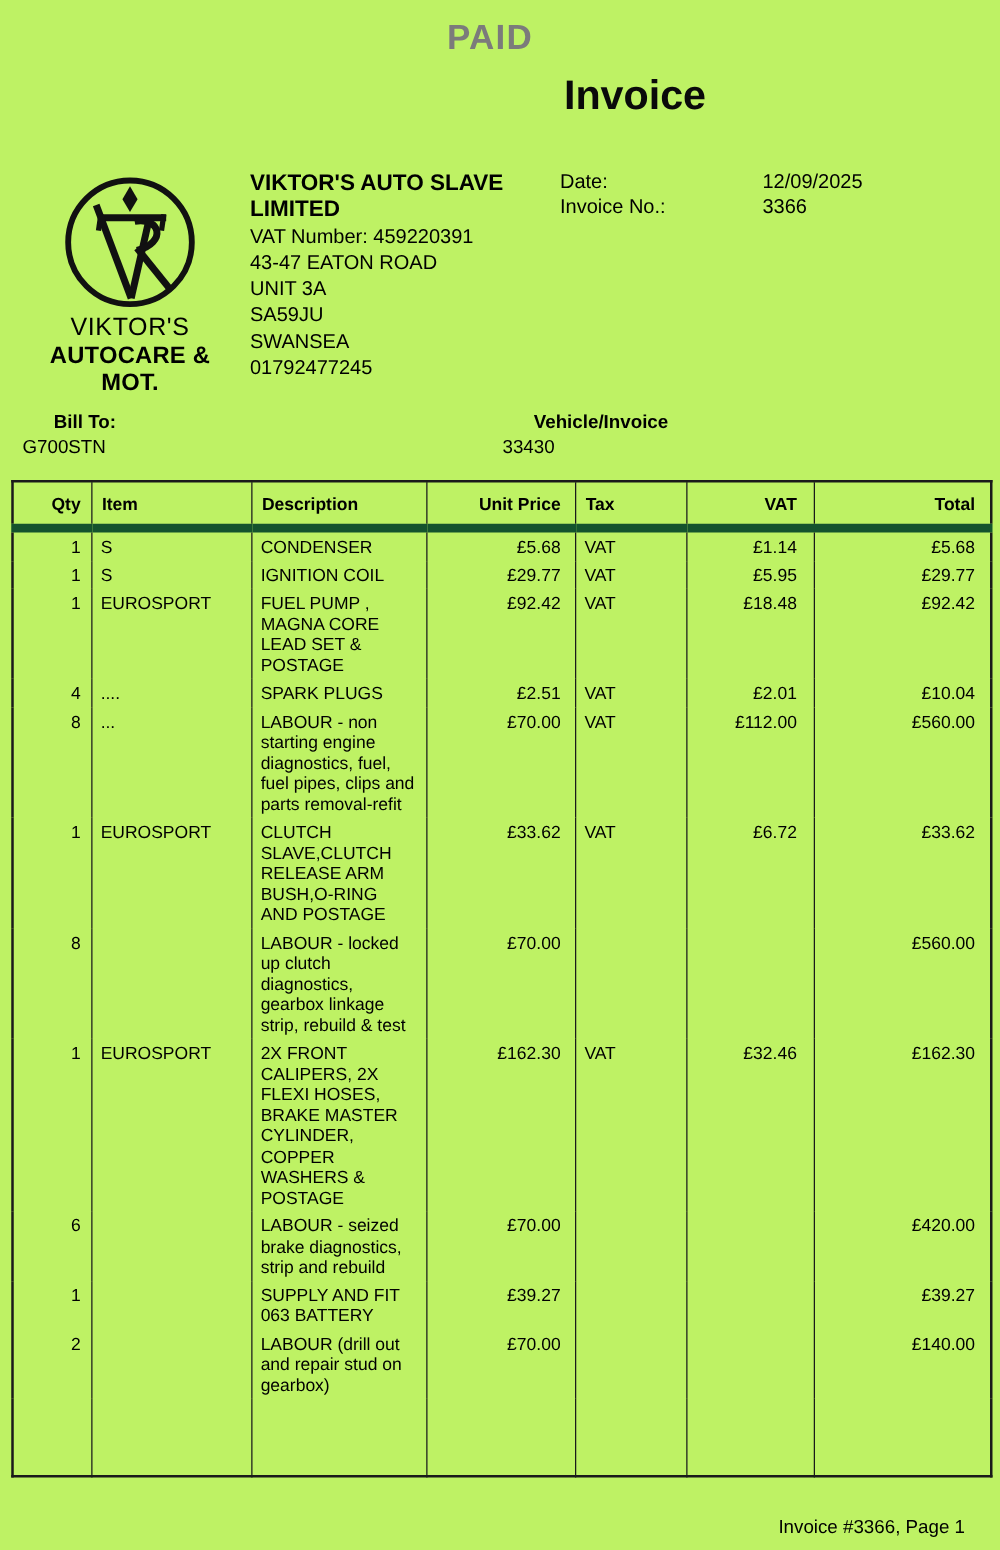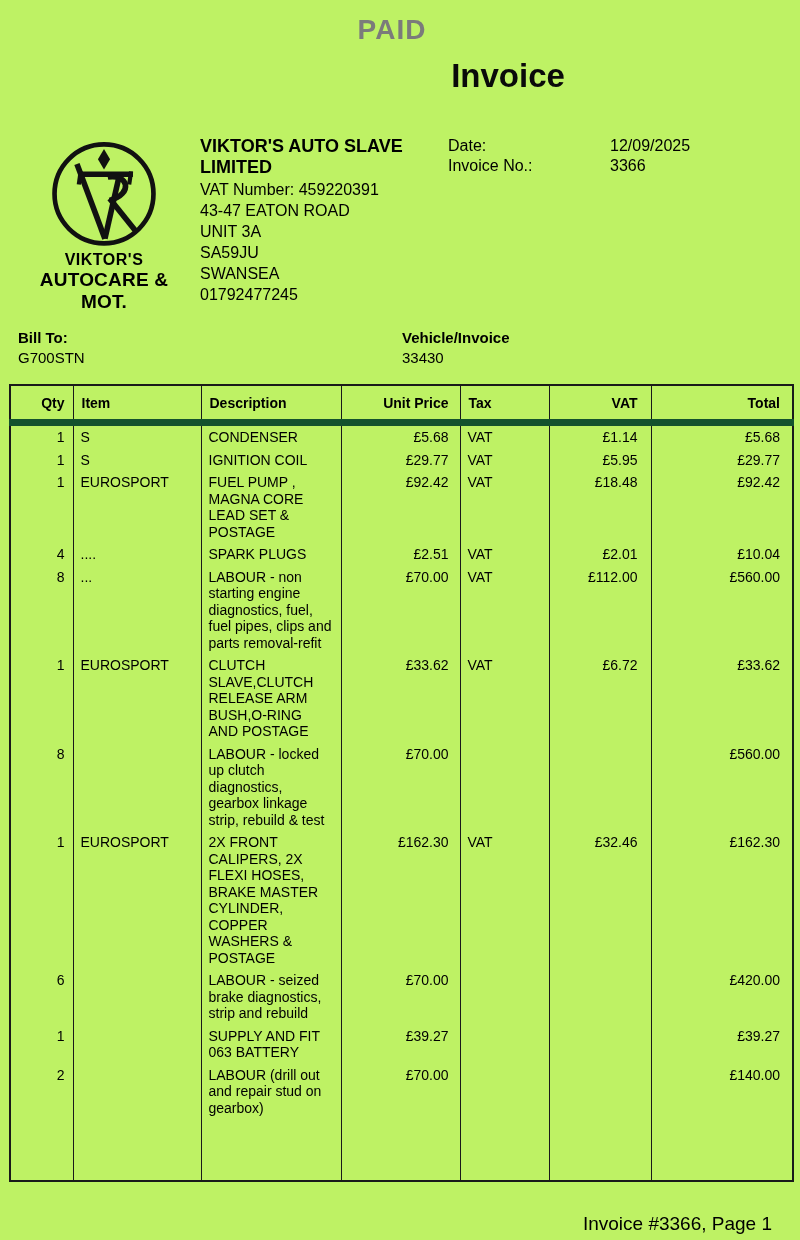--- a/index.html
+++ b/index.html
@@ -14,37 +14,37 @@
     font-size:28px; font-weight:bold; color:#7b7b7b; letter-spacing:1px;
   }
   .invoice-title {
     position:absolute; top:57px; left:208px; width:600px; text-align:center;
     font-size:33px; font-weight:bold; color:#0a0a0a;
   }
 
   
   .logo-block { position:absolute; left:28px; top:136px; width:152px; text-align:center; }
   .logo-block svg { display:block; margin:0 auto; }
-  .logo-name1 { font-size:16px; font-weight:bold; letter-spacing:0.5px; margin-top:3px; }
+  .logo-name1 { font-size:20px; font-weight:normal; letter-spacing:0.5px; margin-top:3px; }
   .logo-name2 { font-size:19px; font-weight:bold; letter-spacing:0.2px; }
 
   
   .company { position:absolute; left:200px; top:136px; width:218px; }
   .company-name { font-size:18px; font-weight:bold; line-height:21px; }
   .company-details { margin-top:1px; font-size:16px; line-height:21px; }
 
   
   .meta { position:absolute; left:448px; top:136px; font-size:16px; line-height:20px; }
   .meta-row { display:flex; }
   .meta-label { width:162px; }
 
   
   .bill-to { position:absolute; left:18px; top:328px; font-size:15px; line-height:20px; }
   .vehicle { position:absolute; left:402px; top:328px; font-size:15px; line-height:20px; }
-  .bold { font-weight:bold; }
+  .bold { font-weight:bold;margin-left:25px; }
 
   
   .items-table {
     position:absolute; left:9px; top:384px; width:783px;
     border-collapse:collapse; table-layout:fixed;
     border:2px solid #1a1a1a;
   }
   .items-table th {
     font-size:14px; font-weight:bold; padding:9px 8px 8px 8px;
     border-bottom:7px solid #14532d; white-space:nowrap;
@@ -60,21 +60,21 @@
   .items-table td.c0 { padding-right:8px; }
   .items-table td.c3 { padding-right:11px; }
   .items-table td.c5 { padding-right:13px; }
   .items-table td.c6 { padding-right:12px; }
   .items-table th.c0 { padding-right:8px; }
   .items-table th.c3 { padding-right:11px; }
   .items-table th.c5 { padding-right:13px; }
   .items-table th.c6 { padding-right:12px; }
   .items-table tr.filler td { height:62px; }
 
-  .page-footer { position:absolute; top:1213px; right:28px; font-size:19px; }
+  .page-footer { position:absolute; top:1213px; right:28px; font-size:15px; }
 </style>
 </head>
 <body>
 
 <div class="page">
 
   <div class="paid-stamp">PAID</div>
   <div class="invoice-title">Invoice</div>
 
   <div class="logo-block">

